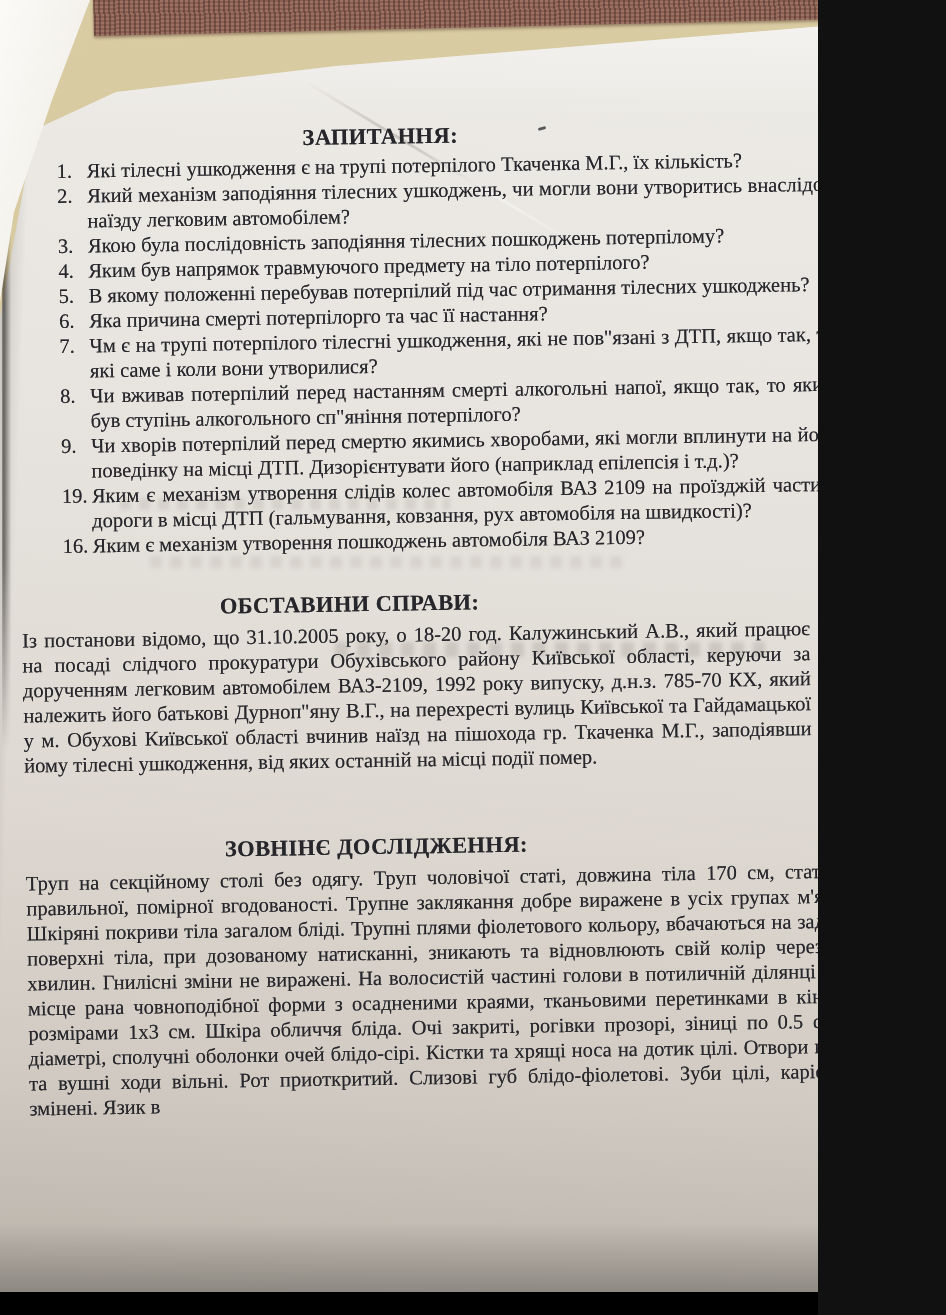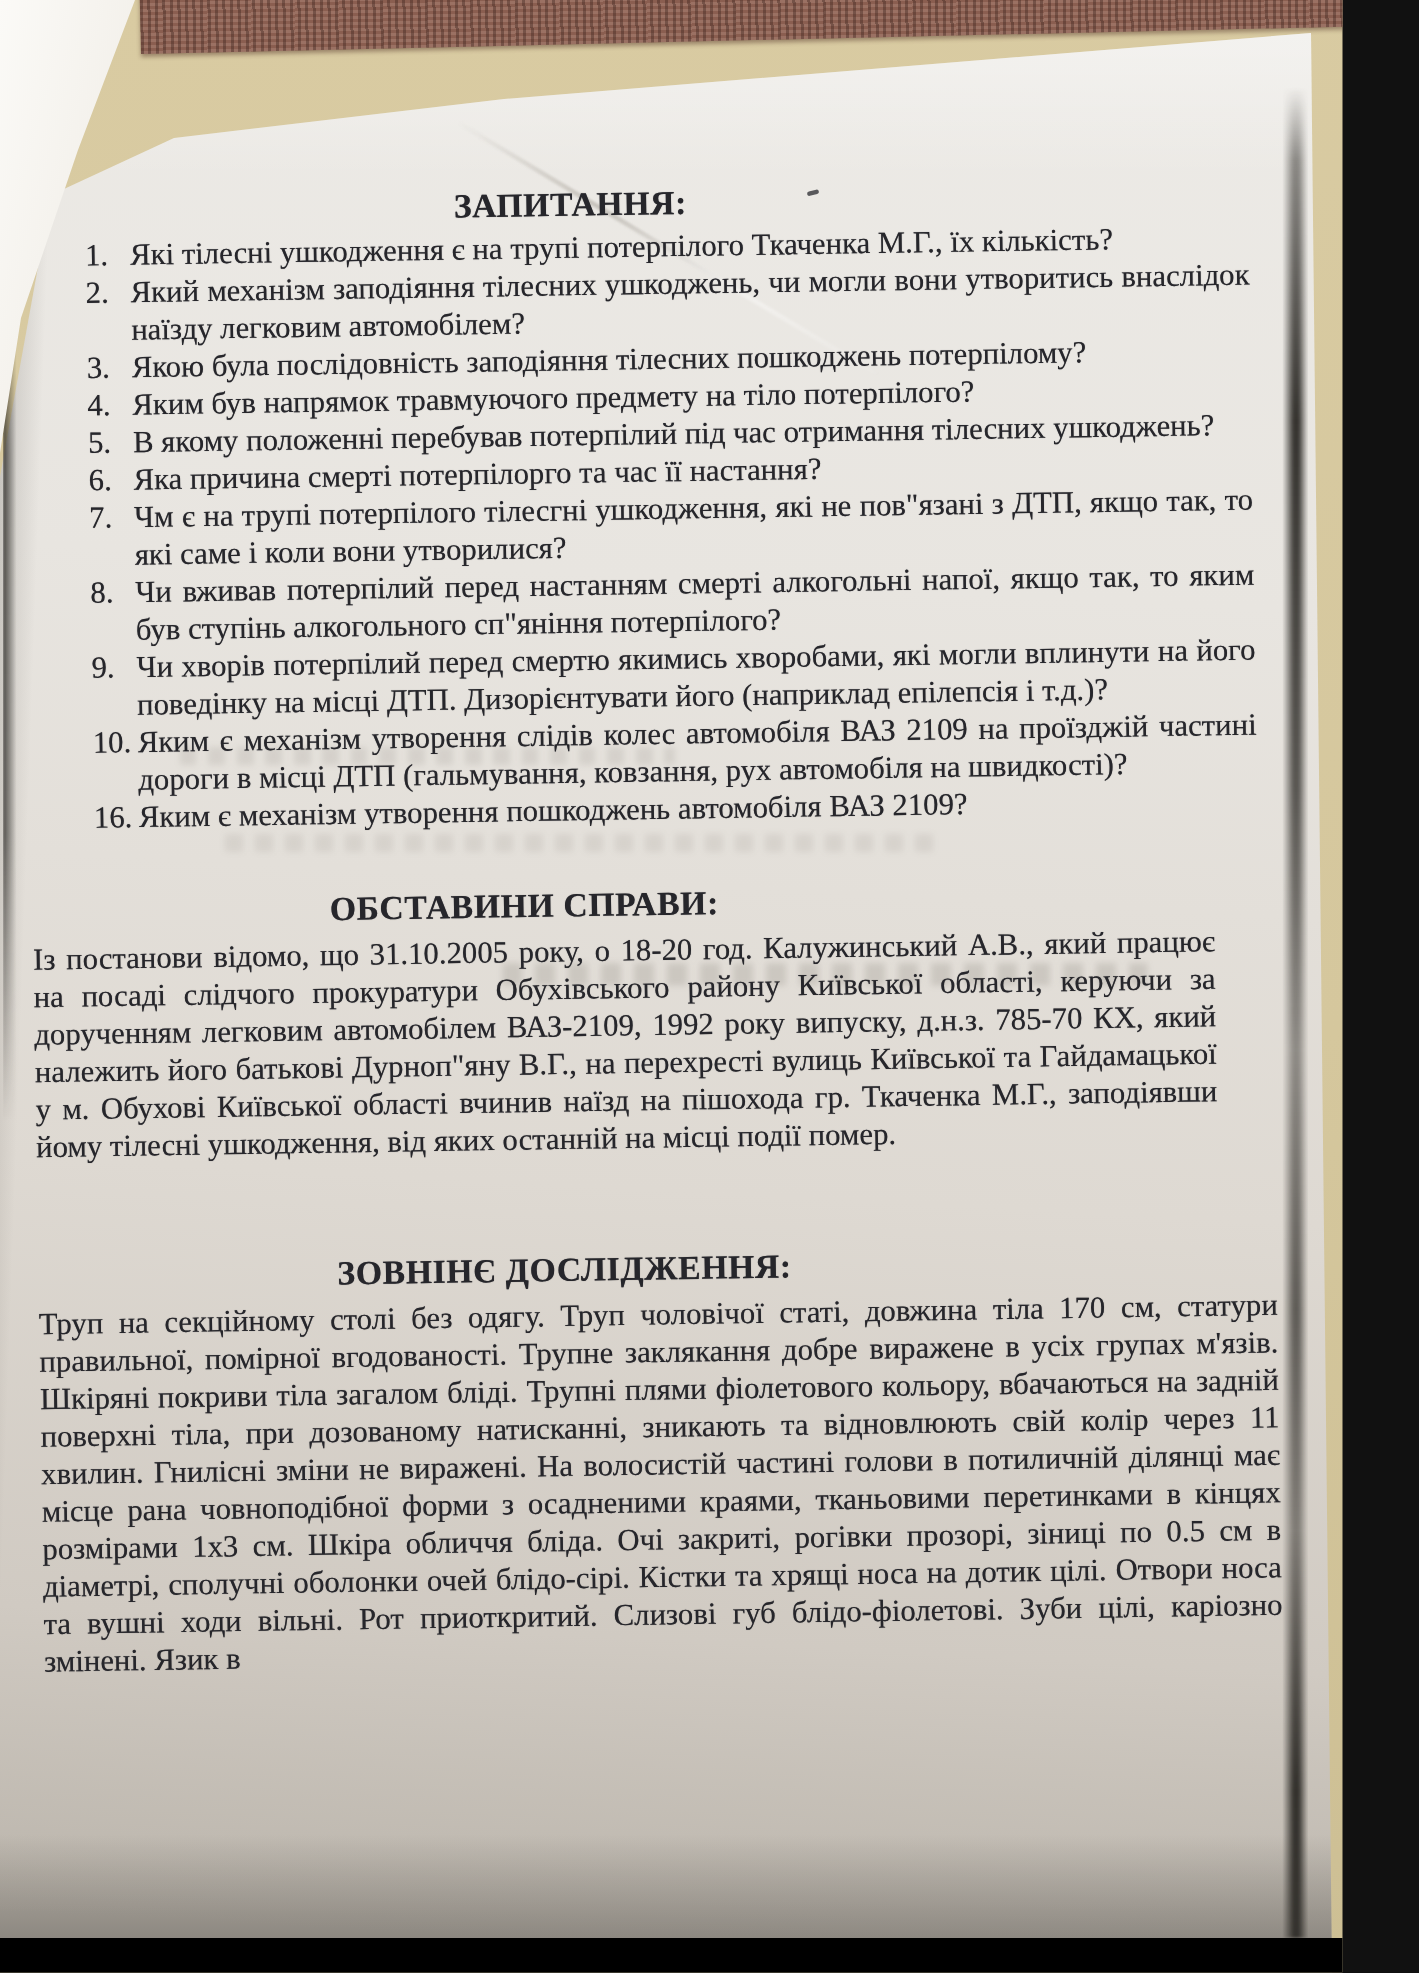--- a/index.html
+++ b/index.html
@@ -1,19 +1,19 @@
 <!DOCTYPE html>
 <html><head>
 <meta charset="utf-8">
 <style>
   html, body { margin: 0; padding: 0; }
   body { width: 946px; height: 1315px; background: #111; font-family: "Liberation Serif", serif; }
 
   .stage {
-    position: relative; width: 895px; height: 1315px;
+    position: relative; width: 818px; height: 1315px;
     overflow: hidden; background: linear-gradient(175deg, #d9cba2 0%, #d5c79d 55%, #cdbf94 100%);
   }
 
   
   .fabric {
     position: absolute; top: -18px; left: 94px; width: 910px; height: 54px;
     transform: rotate(-1.3deg); transform-origin: left bottom;
     background-color: #8a5e50;
     background-image:
       repeating-linear-gradient(90deg, rgba(56,32,26,.38) 0 2px, rgba(0,0,0,0) 2px 5px),
@@ -151,21 +151,21 @@
         </li>
       <li>
           <span class="qnum">8.</span>
           <span class="qtext">Чи вживав потерпілий перед настанням смерті алкогольні напої, якщо так, то яким був ступінь алкогольного сп"яніння потерпілого?</span>
         </li>
       <li>
           <span class="qnum">9.</span>
           <span class="qtext">Чи хворів потерпілий перед смертю якимись хворобами, які могли вплинути на його поведінку на місці ДТП. Дизорієнтувати його (наприклад епілепсія і т.д.)?</span>
         </li>
       <li>
-          <span class="qnum">10.</span>
+          <span class="qnum">19.</span>
           <span class="qtext">Яким є механізм утворення слідів колес автомобіля ВАЗ 2109 на проїзджій частині дороги в місці ДТП (гальмування, ковзання, рух автомобіля на швидкості)?</span>
         </li>
       <li>
           <span class="qnum">16.</span>
           <span class="qtext">Яким є механізм утворення пошкоджень автомобіля ВАЗ 2109?</span>
         </li>
     </ol>
 
     <div class="heading h-case">ОБСТАВИНИ СПРАВИ:</div>
     <p class="para case">Із постанови відомо, що 31.10.2005 року, о 18-20 год. Калужинський А.В., який працює на посаді слідчого прокуратури Обухівського району Київської області, керуючи за дорученням легковим автомобілем ВАЗ-2109, 1992 року випуску, д.н.з. 785-70 КХ, який належить його батькові Дурноп"яну В.Г., на перехресті вулиць Київської та Гайдамацької у м. Обухові Київської області вчинив наїзд на пішохода гр. Ткаченка М.Г., заподіявши йому тілесні ушкодження, від яких останній на місці події помер.</p>

